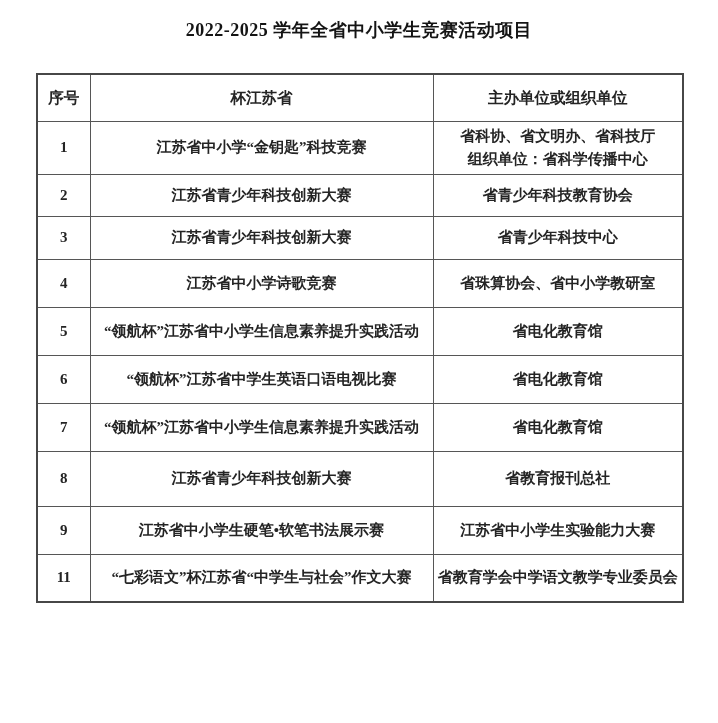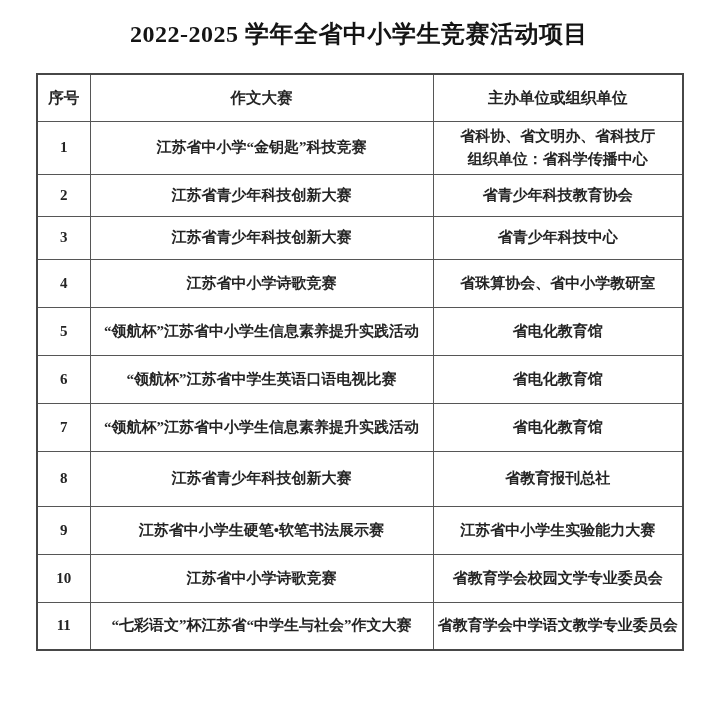--- a/index.html
+++ b/index.html
@@ -14,21 +14,21 @@
     font-family: "Liberation Serif", "DejaVu Serif", serif;
     color: #1d1d1d;
     overflow: hidden;
   }
   .title {
     position: absolute;
     top: 18px;
     left: 0;
     width: 100%;
     text-align: center;
-    font-size: 24px;
+    font-size: 18px;
     font-weight: 700;
     letter-spacing: 0.5px;
     color: #141414;
     margin: 0;
   }
   table.comp-table {
     position: absolute;
     top: 73px;
     left: 36px;
     width: 646px;
@@ -68,21 +68,21 @@
 
 <table class="comp-table">
   <colgroup>
     <col class="c-no">
       <col class="c-name">
       <col class="c-org">
   </colgroup>
   <thead>
     <tr>
       <th>序号</th>
-      <th>作文大赛</th>
+      <th>杯江苏省</th>
       <th>主办单位或组织单位</th>
     </tr>
   </thead>
   <tbody>
     <tr>
       <td>1</td>
       <td>江苏省中小学“金钥匙”科技竞赛</td>
       <td>
         <div class="org-line">省科协、省文明办、省科技厅</div>
         <div class="org-line">组织单位：省科学传播中心</div>
@@ -122,23 +122,18 @@
       <td>8</td>
       <td>江苏省青少年科技创新大赛</td>
       <td>省教育报刊总社</td>
     </tr>
     <tr>
       <td>9</td>
       <td>江苏省中小学生硬笔•软笔书法展示赛</td>
       <td>江苏省中小学生实验能力大赛</td>
     </tr>
     <tr>
-      <td>10</td>
-      <td>江苏省中小学诗歌竞赛</td>
-      <td>省教育学会校园文学专业委员会</td>
-    </tr>
-    <tr>
       <td>11</td>
       <td>“七彩语文”杯江苏省“中学生与社会”作文大赛</td>
       <td>省教育学会中学语文教学专业委员会</td>
     </tr>
   </tbody>
 </table>
 
 </body></html>

